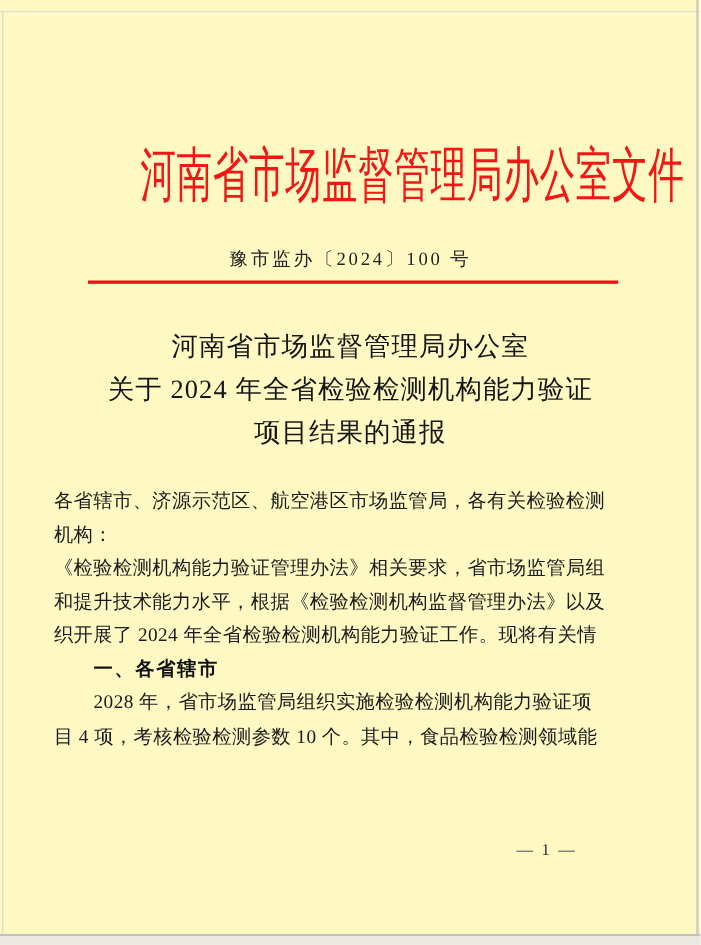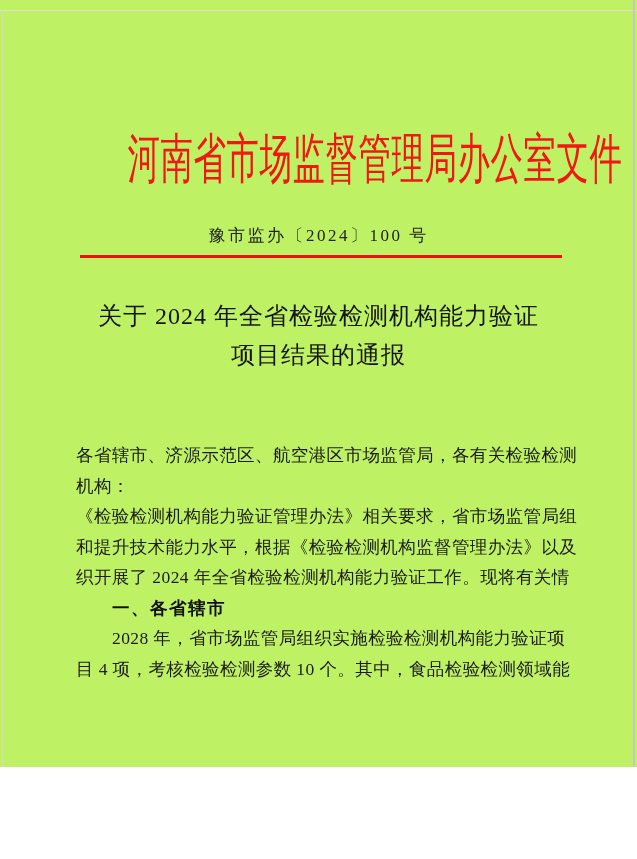--- a/index.html
+++ b/index.html
@@ -3,23 +3,23 @@
 <meta charset="utf-8">
 <style>
   html, body {
     margin: 0;
     padding: 0;
     background: #ffffff;
   }
   .screen {
     position: relative;
     width: 637px;
-    height: 767px;
+    height: 859px;
     overflow: hidden;
-    background: #bef264;
+    background: #fef9c3;
     font-family: "Liberation Serif", serif;
     color: #1c1c1c;
   }
   
   .edge { position: absolute; background: #d9d6d3; }
   .edge-top    { left: 0; top: 10px; width: 637px; height: 1px; background: #dedcda; }
   .edge-left   { left: 2px; top: 10px; width: 1px; height: 840px; background: #d8d5d2; }
   .edge-right  { left: 633px; top: 0; width: 2px; height: 851px; background: #c8c6c4; }
   .edge-bottom { left: 0; top: 849px; width: 637px; height: 2px; background: #c6c0ba; }
   .below-strip { position: absolute; left: 0; top: 851px; width: 637px; height: 8px; background: #ece8e4; }
@@ -65,21 +65,21 @@
     width: 637px;
     text-align: center;
     font-size: 24px;
     line-height: 39px;
     letter-spacing: 1px;
     color: #151515;
     white-space: nowrap;
   }
   .doc-body {
     position: absolute;
-    left: 76px;
+    left: 49px;
     top: 440px;
     width: 500px;
     font-size: 17.5px;
     line-height: 30.5px;
     letter-spacing: 0.4px;
     color: #1b1b1b;
   }
   .doc-body .line {
     white-space: nowrap;
   }
@@ -115,20 +115,21 @@
   <div class="edge edge-bottom"></div>
   <div class="below-strip"></div>
 
   <div class="red-header">河南省市场监督管理局办公室文件</div>
 
   <div class="doc-number">豫市监办〔2024〕100 号</div>
 
   <div class="red-rule"></div>
 
   <div class="doc-title">
+    <div>河南省市场监督管理局办公室</div>
     <div>关于 2024 年全省检验检测机构能力验证</div>
     <div>项目结果的通报</div>
   </div>
 
   <div class="doc-body">
     <div class="line">各省辖市、济源示范区、航空港区市场监管局，各有关检验检测</div>
     <div class="line">机构：</div>
     <div class="line">《检验检测机构能力验证管理办法》相关要求，省市场监管局组</div>
     <div class="line">和提升技术能力水平，根据《检验检测机构监督管理办法》以及</div>
     <div class="line">织开展了 2024 年全省检验检测机构能力验证工作。现将有关情</div>

